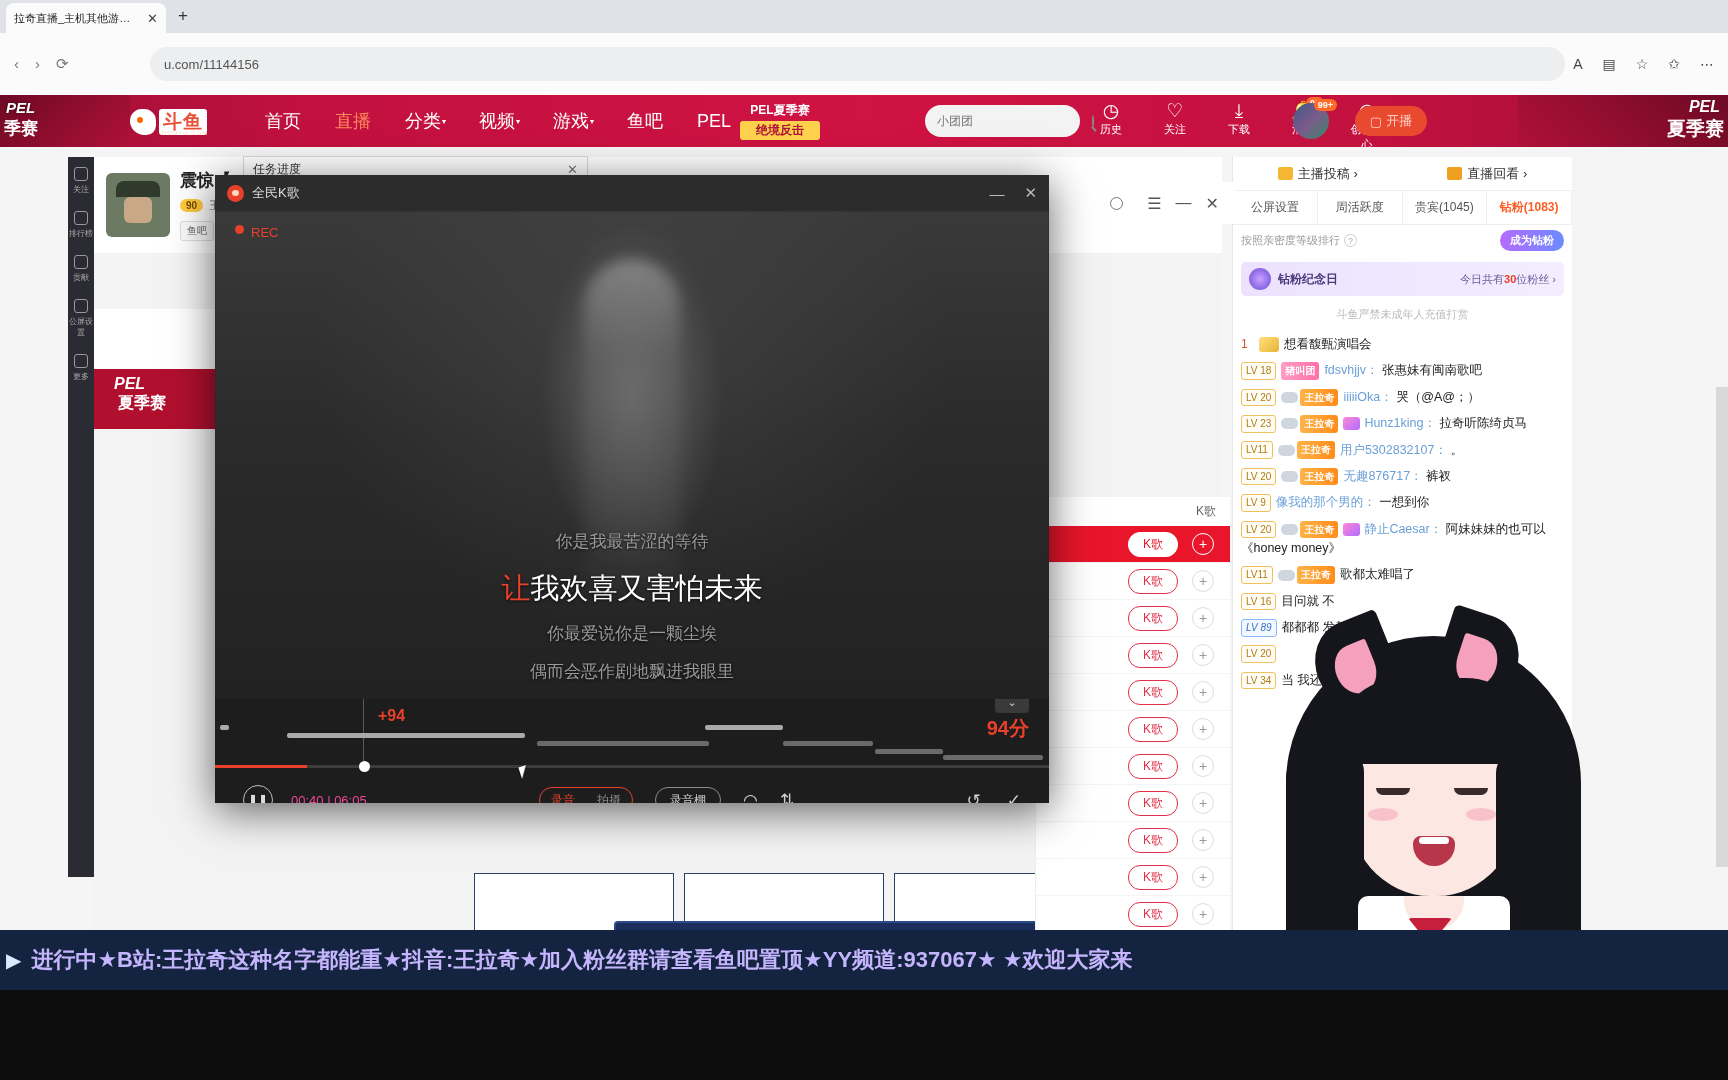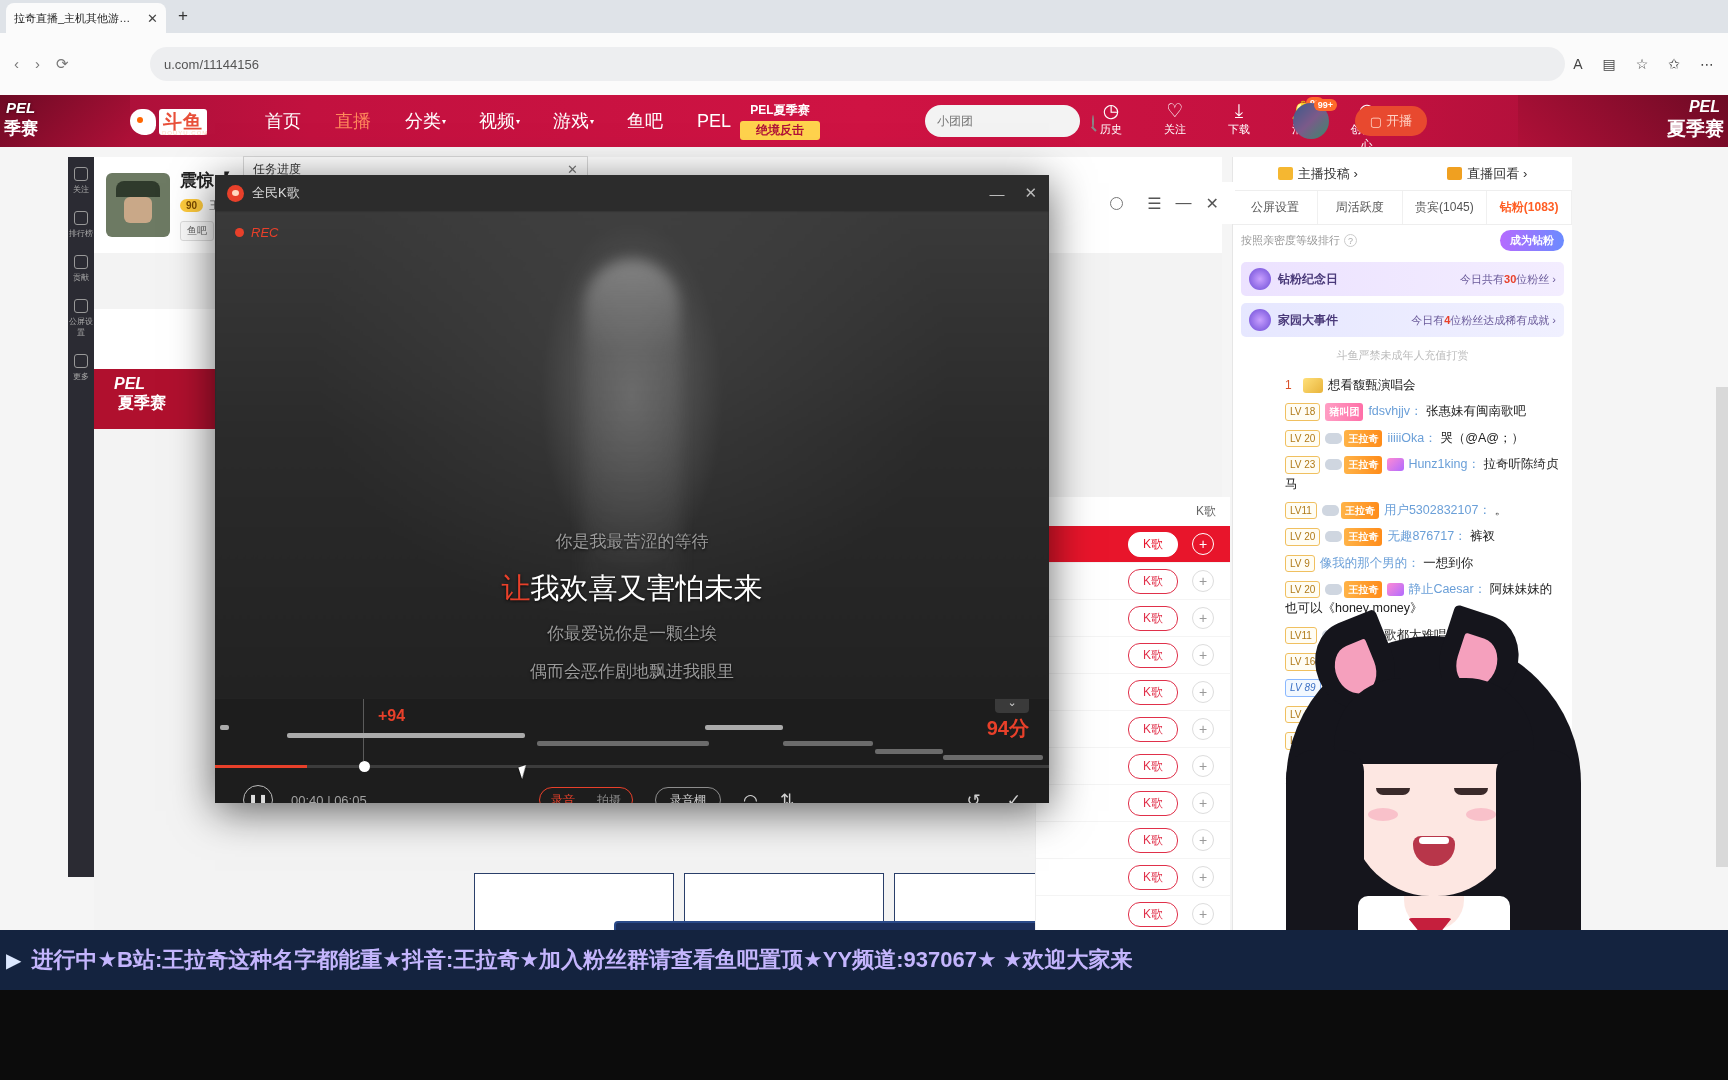--- a/index.html
+++ b/index.html
@@ -114,21 +114,21 @@
   .cp-diamond{background:linear-gradient(90deg,#b56bff,#6b8bff);color:#fff;border-radius:11px;
               font-size:11px;padding:3px 10px;font-weight:bold;}
   .cp-event{margin:7px 8px;height:34px;border-radius:5px;display:flex;align-items:center;padding:0 8px;gap:7px;font-size:12px;}
   .cp-event.e1{background:linear-gradient(90deg,#ece2ff,#f3edff);}
   .cp-event.e2{background:linear-gradient(90deg,#e6e7ff,#f0f0ff);}
   .ev-icon{width:22px;height:22px;border-radius:50%;background:radial-gradient(circle,#c9a0ff,#6b4bd6);flex:0 0 auto;}
   .ev-title{font-weight:bold;color:#4a3a7a;}
   .ev-right{margin-left:auto;color:#6a5a9a;font-size:11px;}
   .ev-right b{color:#e8402a;}
   .cp-warn{text-align:center;font-size:11px;color:#bbb;padding:4px 0 6px;}
-  .chat-list{padding:0 8px;font-size:12.5px;line-height:1.55;color:#333;margin-left:44px;}
+  .chat-list{padding:0 8px;font-size:12.5px;line-height:1.55;color:#333;}
   .chat-msg{margin:7px 0;}
   .lv{display:inline-block;border:1px solid #f0c060;border-radius:3px;background:#fffdf4;color:#b07a18;
       font-size:10px;padding:0px 4px;margin-right:5px;vertical-align:middle;}
   .lv.blue{border-color:#8ab8ff;background:#f2f8ff;color:#3a6fc4;font-style:italic;}
   .fanclub{display:inline-block;border-radius:3px;background:linear-gradient(90deg,#ffb347,#ff8c1a);
            color:#fff;font-size:10px;padding:1px 4px;margin-right:5px;font-weight:bold;vertical-align:middle;}
   .fanclub.pink{background:linear-gradient(90deg,#ff9ec4,#ff6fa8);}
   .gamepad{display:inline-block;width:17px;height:11px;background:#cfd6e0;border-radius:5px;margin-right:2px;vertical-align:middle;}
   .gem{display:inline-block;width:17px;height:13px;background:linear-gradient(135deg,#ff8ad4,#b06bff);
        border-radius:3px;margin-right:4px;vertical-align:middle;}
@@ -168,42 +168,42 @@
   .ks-stage{position:relative;height:488px;background:#262626;overflow:hidden;}
   .ks-bg{position:absolute;inset:0;
     background:
       radial-gradient(ellipse 130px 250px at 50% 38%, rgba(140,140,140,.55), rgba(60,60,60,0) 70%),
       radial-gradient(ellipse 420px 360px at 50% 30%, rgba(90,90,90,.35), rgba(30,30,30,0) 75%),
       linear-gradient(180deg,#3a3a3a 0%,#2b2b2b 45%,#222 100%);
     filter:blur(1px);}
   .mic-shape{position:absolute;left:50%;top:48px;transform:translateX(-50%);width:96px;height:330px;
     background:linear-gradient(180deg, rgba(200,200,200,.45), rgba(120,120,120,.30) 28%, rgba(70,70,70,.18));
     border-radius:48px 48px 14px 14px; filter:blur(7px);}
-  .rec{position:absolute;left:20px;top:14px;display:flex;align-items:center;gap:7px;color:#e8402a;font-size:13px;font-style:italic;}
+  .rec{position:absolute;left:20px;top:14px;display:flex;align-items:flex-start;gap:7px;color:#e8402a;font-size:13px;}
   .rec .dot{width:9px;height:9px;border-radius:50%;background:#e8402a;}
   .lyrics{position:absolute;left:0;right:0;top:312px;text-align:center;}
   .ly{color:#9a9a9a;font-size:17px;line-height:38px;text-shadow:0 1px 3px rgba(0,0,0,.8);}
   .ly.cur{font-size:29px;line-height:54px;color:#fff;font-weight:normal;}
   .ly.cur .done{color:#e8402a;}
   .ks-pitch{position:relative;height:62px;background:#1d1d1d;overflow:hidden;}
   .pitch-score{position:absolute;left:163px;top:8px;color:#e8402a;font-size:16px;font-weight:bold;}
   .pitch-line{position:absolute;left:148px;top:0;bottom:0;width:1px;background:rgba(255,255,255,.28);}
   .pbar{position:absolute;height:5px;background:#aaa;border-radius:2px;}
   .pbar.dim{background:#6b6b6b;}
   .score-big{position:absolute;right:20px;top:16px;color:#e8402a;font-size:20px;font-weight:bold;}
   .chev{position:absolute;right:20px;top:-8px;width:34px;height:22px;background:#3a3a3a;border-radius:4px;
         color:#ccc;font-size:11px;display:flex;align-items:center;justify-content:center;cursor:pointer;}
   .ks-seek{position:relative;height:10px;background:#1d1d1d;}
   .seek-track{position:absolute;left:0;right:0;top:4px;height:3px;background:#3c3c3c;}
   .seek-fill{position:absolute;left:0;top:4px;height:3px;width:92px;background:#e8402a;}
   .seek-knob{position:absolute;left:144px;top:0px;width:11px;height:11px;border-radius:50%;background:#fff;}
   .ks-bottom{height:58px;background:#1d1d1d;display:flex;align-items:center;padding:0 28px;gap:18px;}
   .play-btn{width:30px;height:30px;border-radius:50%;border:1.5px solid #bbb;color:#ddd;
             display:flex;align-items:center;justify-content:center;font-size:12px;cursor:pointer;}
-  .ks-time{color:#a3a3a3;font-size:13px;}
+  .ks-time{color:#ec4899;font-size:13px;}
   .ks-mid{margin-left:auto;display:flex;align-items:center;gap:22px;}
   .seg{border:1px solid #e8402a;border-radius:14px;height:26px;display:flex;align-items:center;overflow:hidden;font-size:12px;cursor:pointer;}
   .seg .a{background:transparent;color:#e8402a;padding:0 11px;line-height:24px;}
   .seg .b{color:#8d8d8d;padding:0 11px;line-height:24px;}
   .pill{border:1px solid #8d8d8d;border-radius:14px;height:26px;color:#cfcfcf;font-size:12px;
         padding:0 14px;line-height:24px;cursor:pointer;}
   .ks-icon{color:#cfcfcf;font-size:17px;cursor:pointer;}
   .ks-right{margin-left:auto;display:flex;align-items:center;gap:26px;}
   
   .vtuber{position:absolute;left:1268px;top:600px;width:330px;height:420px;pointer-events:none;}
@@ -454,25 +454,20 @@
       <span>按照亲密度等级排行</span>
       <span class="cp-q">?</span>
       <span class="cp-diamond" style="margin-left:auto;">成为钻粉</span>
     </div>
     <div id="cpevents">
         <div class="cp-event e1">
           <span class="ev-icon"></span>
           <span class="ev-title">钻粉纪念日</span>
           <span class="ev-right"><span>今日共有</span><b>30</b><span>位粉丝 ›</span></span>
         </div>
-        <div class="cp-event e2">
-          <span class="ev-icon"></span>
-          <span class="ev-title">家园大事件</span>
-          <span class="ev-right"><span>今日有</span><b>4</b><span>位粉丝达成稀有成就 ›</span></span>
-        </div>
       </div>
     <div class="cp-warn">斗鱼严禁未成年人充值打赏</div>
     <div class="chat-list" id="chatlist">
         <div class="chat-msg"><span class="rank1">1</span><span class="crown"></span><span class="ctext">想看馥甄演唱会</span></div>
         <div class="chat-msg"><span class="lv">LV 18</span><span class="fanclub pink">猪叫团</span><span class="uname">fdsvhjjv：</span> <span class="ctext">张惠妹有闽南歌吧</span></div>
         <div class="chat-msg"><span class="lv">LV 20</span><span class="gamepad"></span><span class="fanclub">王拉奇</span><span class="uname">iiiiiOka：</span> <span class="ctext">哭（@A@；）</span></div>
         <div class="chat-msg"><span class="lv">LV 23</span><span class="gamepad"></span><span class="fanclub">王拉奇</span><span class="gem"></span><span class="uname">Hunz1king：</span> <span class="ctext">拉奇听陈绮贞马</span></div>
         <div class="chat-msg"><span class="lv">LV11</span><span class="gamepad"></span><span class="fanclub">王拉奇</span><span class="uname">用户5302832107：</span> <span class="ctext">。</span></div>
         <div class="chat-msg"><span class="lv">LV 20</span><span class="gamepad"></span><span class="fanclub">王拉奇</span><span class="uname">无趣876717：</span> <span class="ctext">裤衩</span></div>
         <div class="chat-msg"><span class="lv">LV 9</span><span class="uname">像我的那个男的：</span> <span class="ctext">一想到你</span></div>

